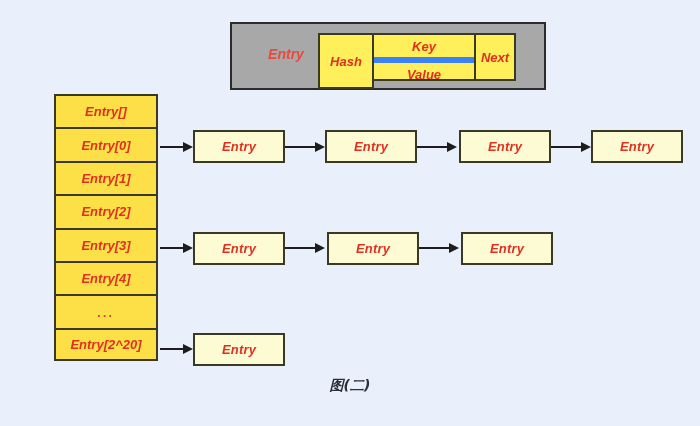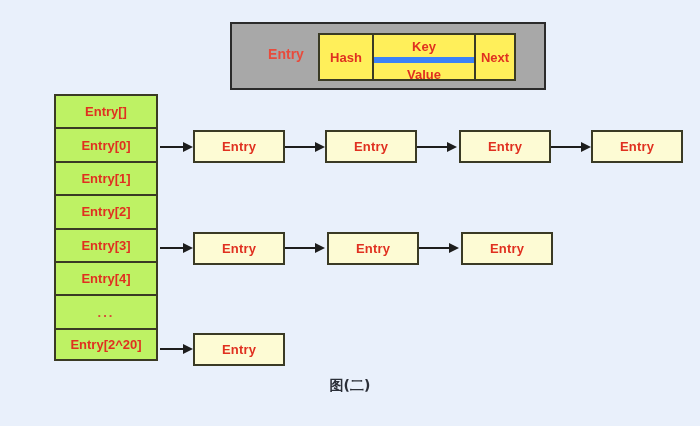--- a/index.html
+++ b/index.html
@@ -13,20 +13,21 @@
     font-family: "Liberation Sans", "DejaVu Sans", sans-serif;
     overflow: hidden;
     position: relative;
   }
 
   #stage {
     position: absolute;
     left: 0; top: 0;
     width: 700px;
     height: 426px;
+    font-style: italic;
   }
 
   
   .cell {
     position: absolute;
     box-sizing: border-box;
     background: #fdfbd4;
     border: 2px solid #3a3a24;
     color: #e03020;
     font-weight: bold;
@@ -64,21 +65,21 @@
     box-sizing: border-box;
     background: #ffef5a;
     border: 2px solid #3a3a24;
     color: #e03020;
     font-weight: bold;
     font-size: 13px;
     display: flex;
     align-items: center;
     justify-content: center;
   }
-  .lg-hash  { left: 86px;  top: 9px;  width: 56px;  height: 48px; }
+  .lg-hash  { left: 86px;  top: 9px;  width: 56px;  height: 56px; }
   .lg-kv    { left: 140px; top: 9px;  width: 104px; height: 48px;
               border: 2px solid #3a3a24; background: #ffef5a;
               display: block; padding: 0; }
   .lg-kv .kv-half {
     height: 22px;
     display: flex;
     align-items: center;
     justify-content: center;
     color: #e03020;
     font-weight: bold;
@@ -91,21 +92,21 @@
   .array-col {
     position: absolute;
     left: 54px;
     top: 94px;
   }
   .arr-cell {
     position: relative;
     box-sizing: border-box;
     width: 104px;
     height: 33.4px;
-    background: #bef264;
+    background: #fde047;
     border: 2px solid #3a3a24;
     border-bottom-width: 0;
     color: #e03020;
     font-weight: bold;
     font-size: 13px;
     display: flex;
     align-items: center;
     justify-content: center;
     white-space: nowrap;
   }

